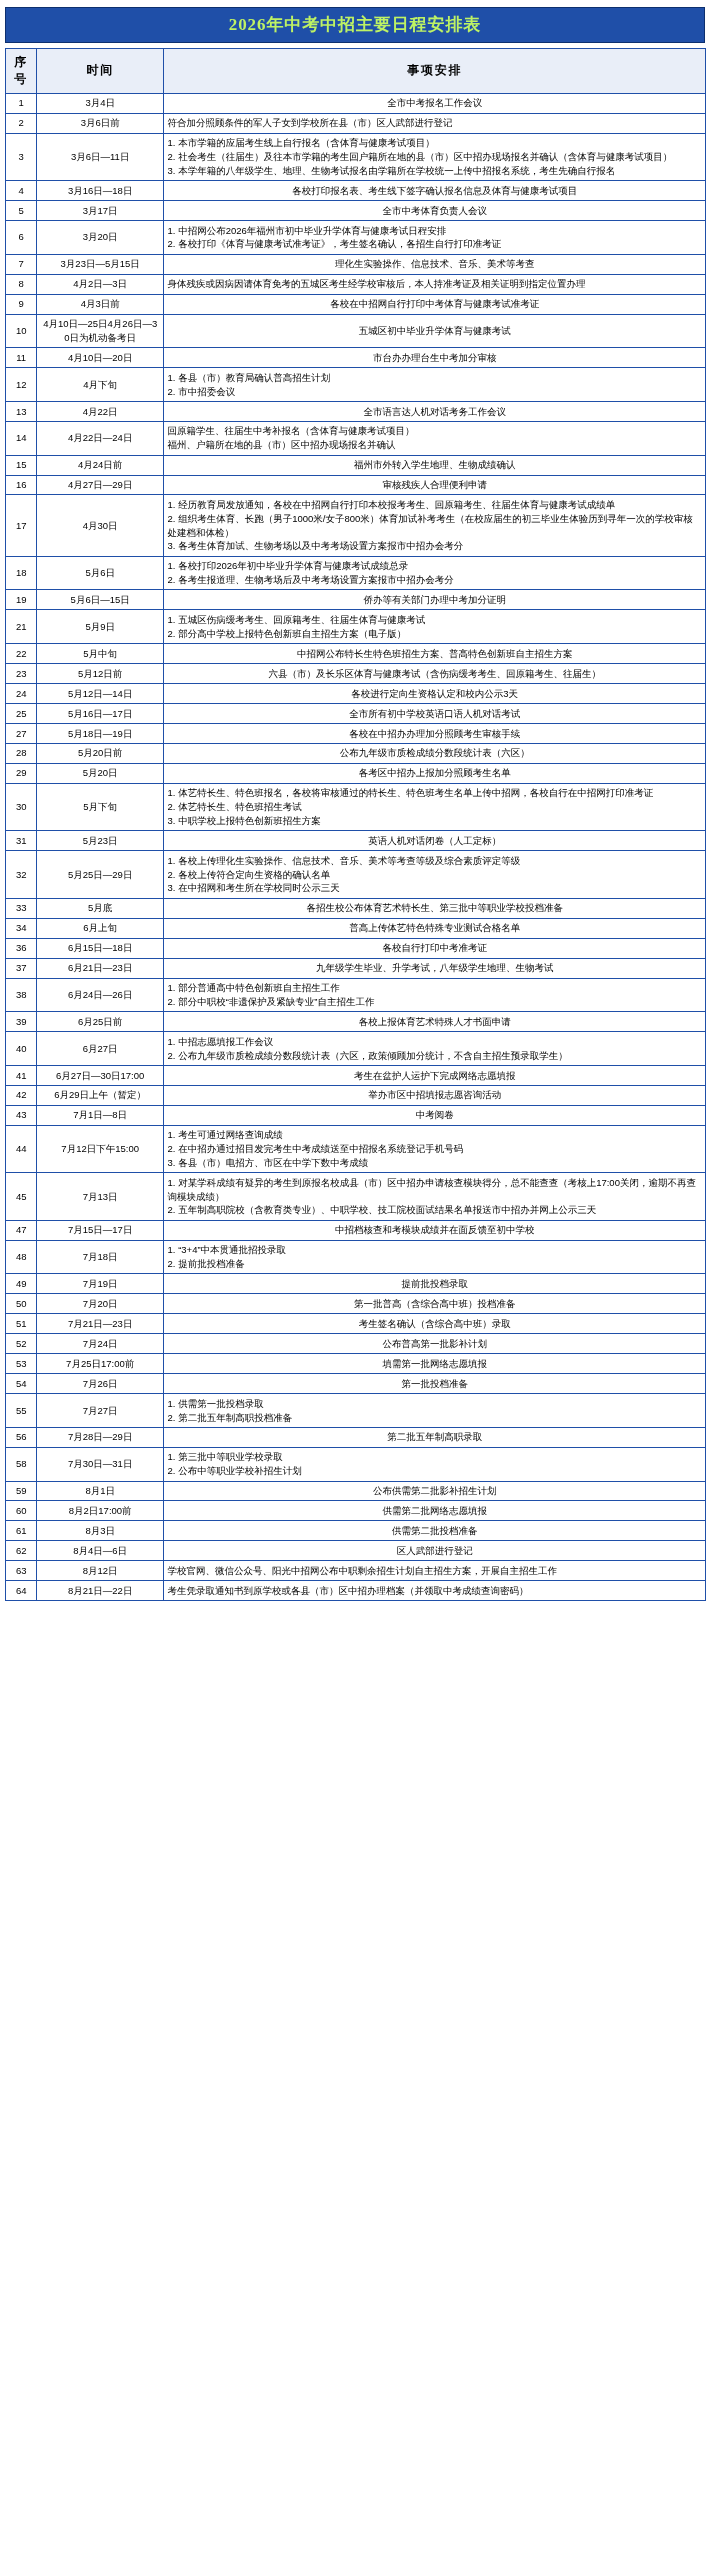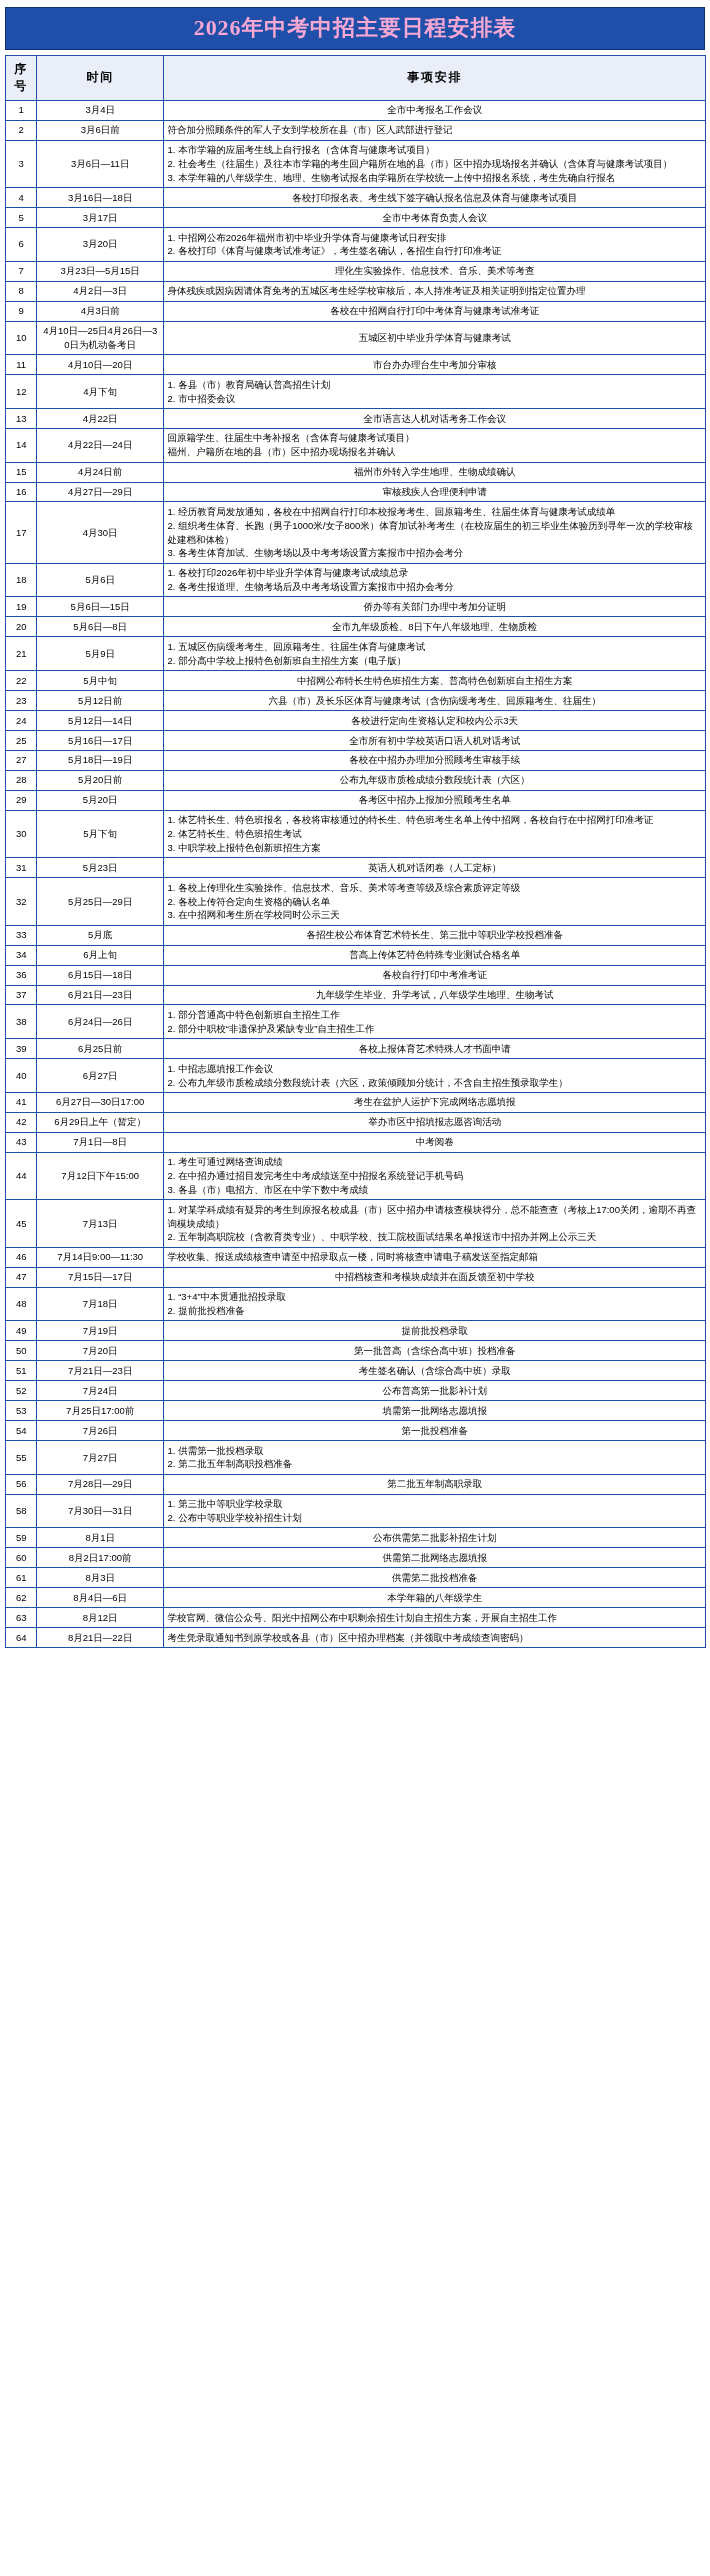--- a/index.html
+++ b/index.html
@@ -19,22 +19,22 @@
     background: #ffffff;
   }
   .title-bar {
     background: #1f4fa8;
     border: 0.9px solid #0d2f6e;
     text-align: center;
     padding: 5.2px 0 6px 0;
     margin: 0 0 5.2px 0;
   }
   .title-bar .title-text {
-    color: #f9a8d4;
-    font-size: 22px;
+    color: #bef264;
+    font-size: 17px;
     font-weight: bold;
     letter-spacing: 0.9px;
     font-family: "Liberation Serif", serif;
   }
   table.schedule {
     border-collapse: collapse;
     width: 700px;
     table-layout: fixed;
   }
   table.schedule col.c-no { width: 31px; }
@@ -237,27 +237,20 @@
           </td>
         </tr>
         <tr>
           <td class="no">19</td>
           <td class="time"><span class="line">5月6日—15日</span></td>
           <td class="item center">
             <span class="line">侨办等有关部门办理中考加分证明</span>
           </td>
         </tr>
         <tr>
-          <td class="no">20</td>
-          <td class="time"><span class="line">5月6日—8日</span></td>
-          <td class="item center">
-            <span class="line">全市九年级质检、8日下午八年级地理、生物质检</span>
-          </td>
-        </tr>
-        <tr>
           <td class="no">21</td>
           <td class="time"><span class="line">5月9日</span></td>
           <td class="item">
             <span class="line">1. 五城区伤病缓考考生、回原籍考生、往届生体育与健康考试</span>
             <span class="line">2. 部分高中学校上报特色创新班自主招生方案（电子版）</span>
           </td>
         </tr>
         <tr>
           <td class="no">22</td>
           <td class="time"><span class="line">5月中旬</span></td>
@@ -415,27 +408,20 @@
         </tr>
         <tr>
           <td class="no">45</td>
           <td class="time"><span class="line">7月13日</span></td>
           <td class="item">
             <span class="line">1. 对某学科成绩有疑异的考生到原报名校成县（市）区中招办申请核查模块得分，总不能查查（考核上17:00关闭，逾期不再查询模块成绩）</span>
             <span class="line">2. 五年制高职院校（含教育类专业）、中职学校、技工院校面试结果名单报送市中招办并网上公示三天</span>
           </td>
         </tr>
         <tr>
-          <td class="no">46</td>
-          <td class="time"><span class="line">7月14日</span><span class="line">9:00—11:30</span></td>
-          <td class="item">
-            <span class="line">学校收集、报送成绩核查申请至中招录取点一楼，同时将核查申请电子稿发送至指定邮箱</span>
-          </td>
-        </tr>
-        <tr>
           <td class="no">47</td>
           <td class="time"><span class="line">7月15日—17日</span></td>
           <td class="item center">
             <span class="line">中招档核查和考模块成绩并在面反馈至初中学校</span>
           </td>
         </tr>
         <tr>
           <td class="no">48</td>
           <td class="time"><span class="line">7月18日</span></td>
           <td class="item">
@@ -526,21 +512,21 @@
           <td class="no">61</td>
           <td class="time"><span class="line">8月3日</span></td>
           <td class="item center">
             <span class="line">供需第二批投档准备</span>
           </td>
         </tr>
         <tr>
           <td class="no">62</td>
           <td class="time"><span class="line">8月4日—6日</span></td>
           <td class="item center">
-            <span class="line">本学年籍的八年级学生</span>
+            <span class="line">区人武部进行登记</span>
           </td>
         </tr>
         <tr>
           <td class="no">63</td>
           <td class="time"><span class="line">8月12日</span></td>
           <td class="item">
             <span class="line">学校官网、微信公众号、阳光中招网公布中职剩余招生计划自主招生方案，开展自主招生工作</span>
           </td>
         </tr>
         <tr>

